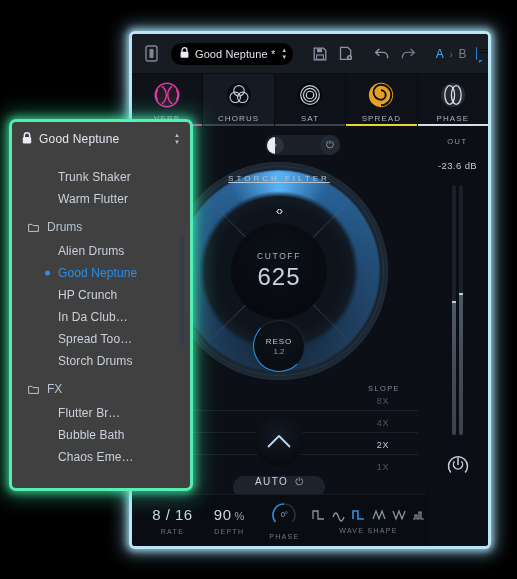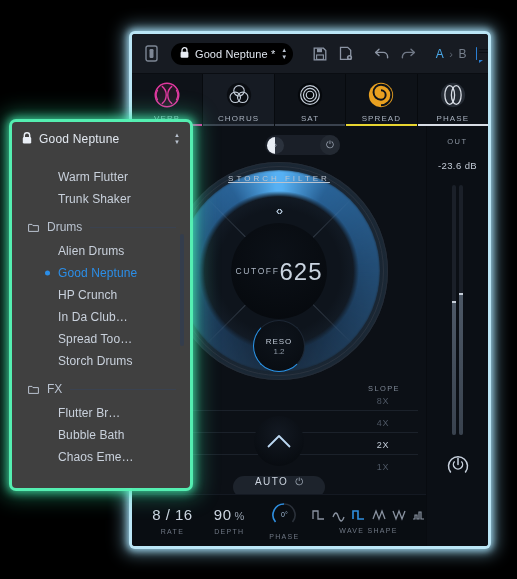--- a/index.html
+++ b/index.html
@@ -170,21 +170,21 @@
   }
   #dial-chevrons {
     position: absolute; left: 0; right: 0; top: 42px; text-align: center;
     font-size: 12px; color: #cfe4f8; letter-spacing: -1px;
   }
   #dial-center {
     position: absolute; left: 50%; top: 50%; transform: translate(-50%,-50%);
     width: 96px; height: 96px; border-radius: 50%;
     background: radial-gradient(circle at 50% 35%, #0c1118, #05080c);
     box-shadow: inset 0 0 0 1px #1b2franchise;
-    display: flex; align-items: center; justify-content: center; text-align: right;
+    display: flex; flex-direction: column; align-items: center; justify-content: center; text-align: right;
   }
   #dial-center .lbl { font-size: 8.5px; letter-spacing: 1.6px; color: #aab4c1; }
   #dial-center .val { font-size: 24px; color: #c9d3df; font-weight: 300; margin-top: 2px; letter-spacing: 1px; }
   #reso {
     position: absolute; left: 50%; bottom: 8px; transform: translateX(-50%);
     width: 52px; height: 52px; border-radius: 50%;
     background: radial-gradient(circle at 50% 35%, #0e141c, #070b10);
     border: 1.5px solid #2a94e8;
     border-right-color: #1d2734; border-top-color: #1d2734;
     display: flex; flex-direction: column; align-items: center; justify-content: center;
@@ -574,22 +574,22 @@
           </svg>
       </span>
       <span id="browser-title">Good Neptune</span>
       <span class="stepper">
         <span>▲</span>
           <span>▼</span>
       </span>
     </div>
 
     <div id="browser-list">
+      <div class="pitem">Trunk Shaker</div>
       <div class="pitem">Warm Flutter</div>
-      <div class="pitem">Trunk Shaker</div>
 
       <div class="pgroup">
         <svg class="folder-ico" viewBox="0 0 11 9">
             <path d="M0.6 1.4h3.4l1 1.2h5.4v5.8H0.6z" fill="none" stroke="#b9c2cf" stroke-width="1"></path>
           </svg>
         <span>Drums</span>
         <span class="rule"></span>
       </div>
 
       <div class="pitem">Alien Drums</div>

